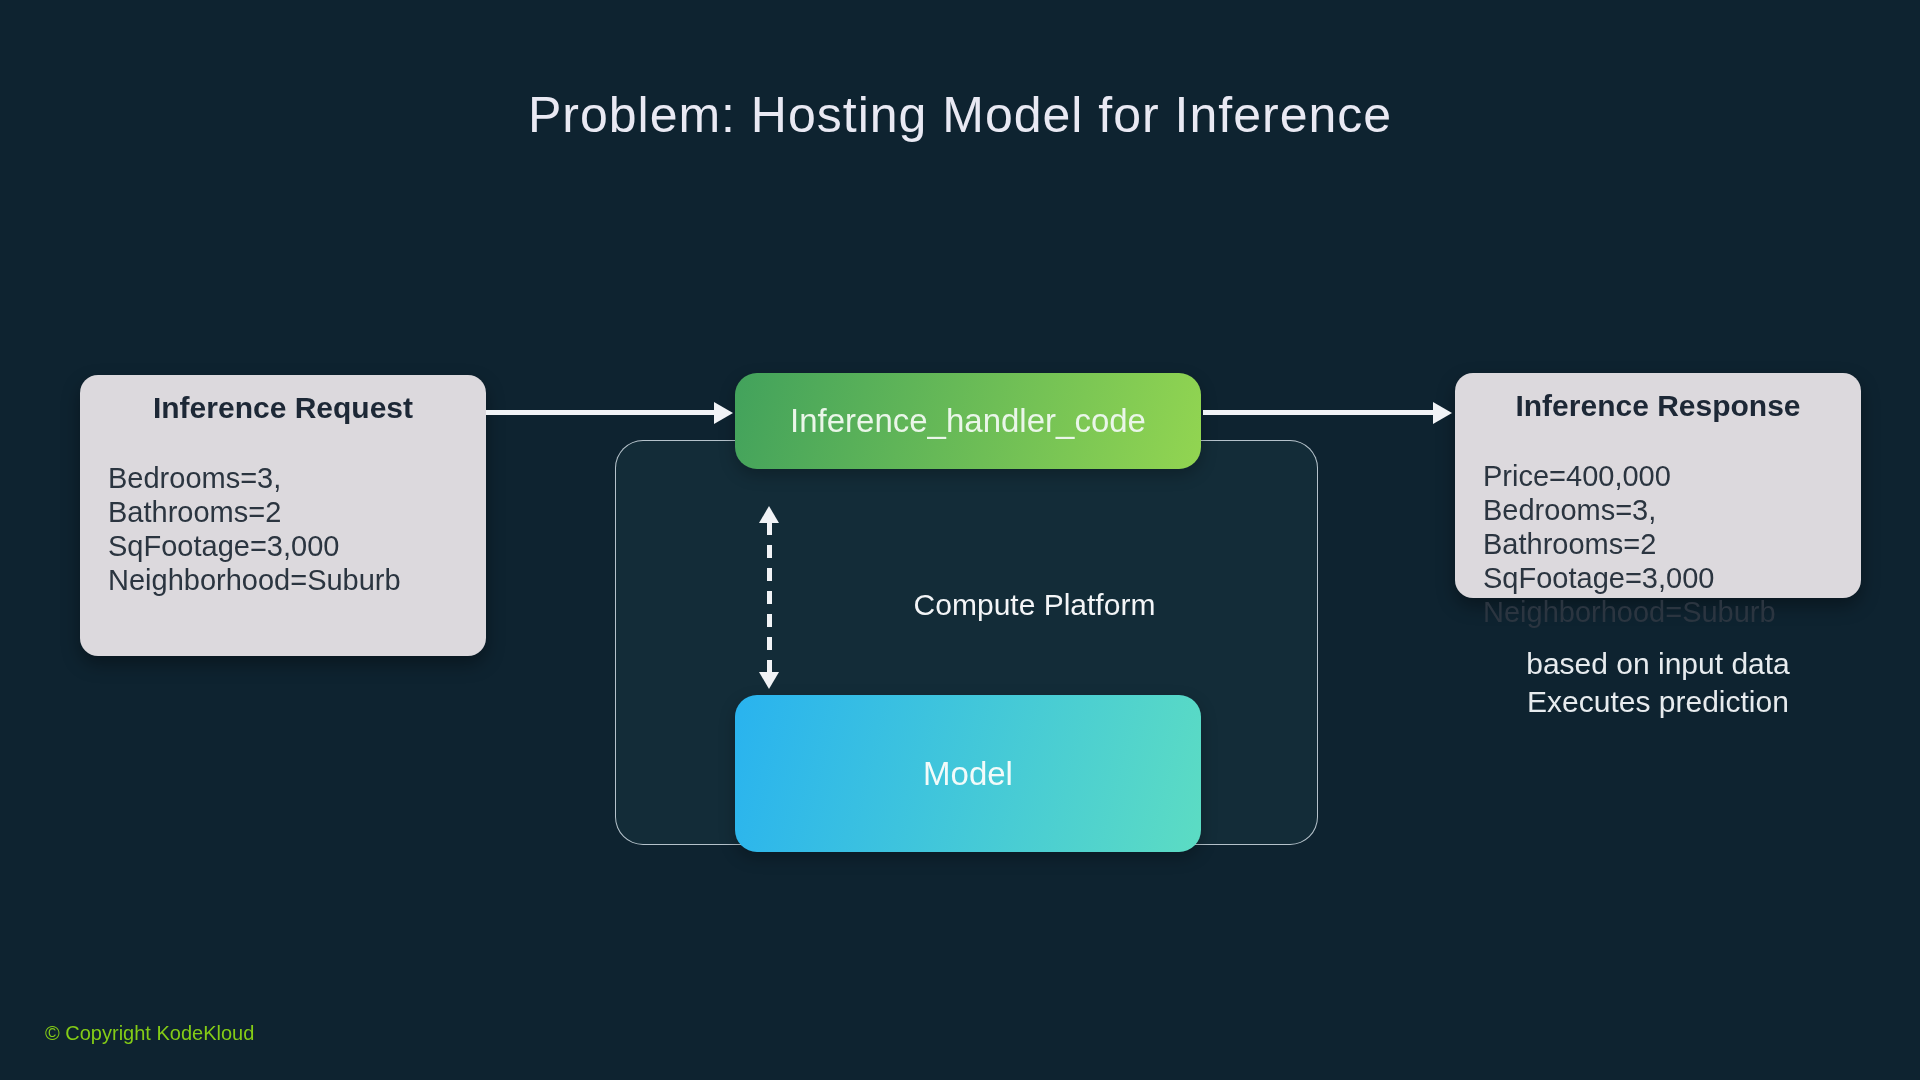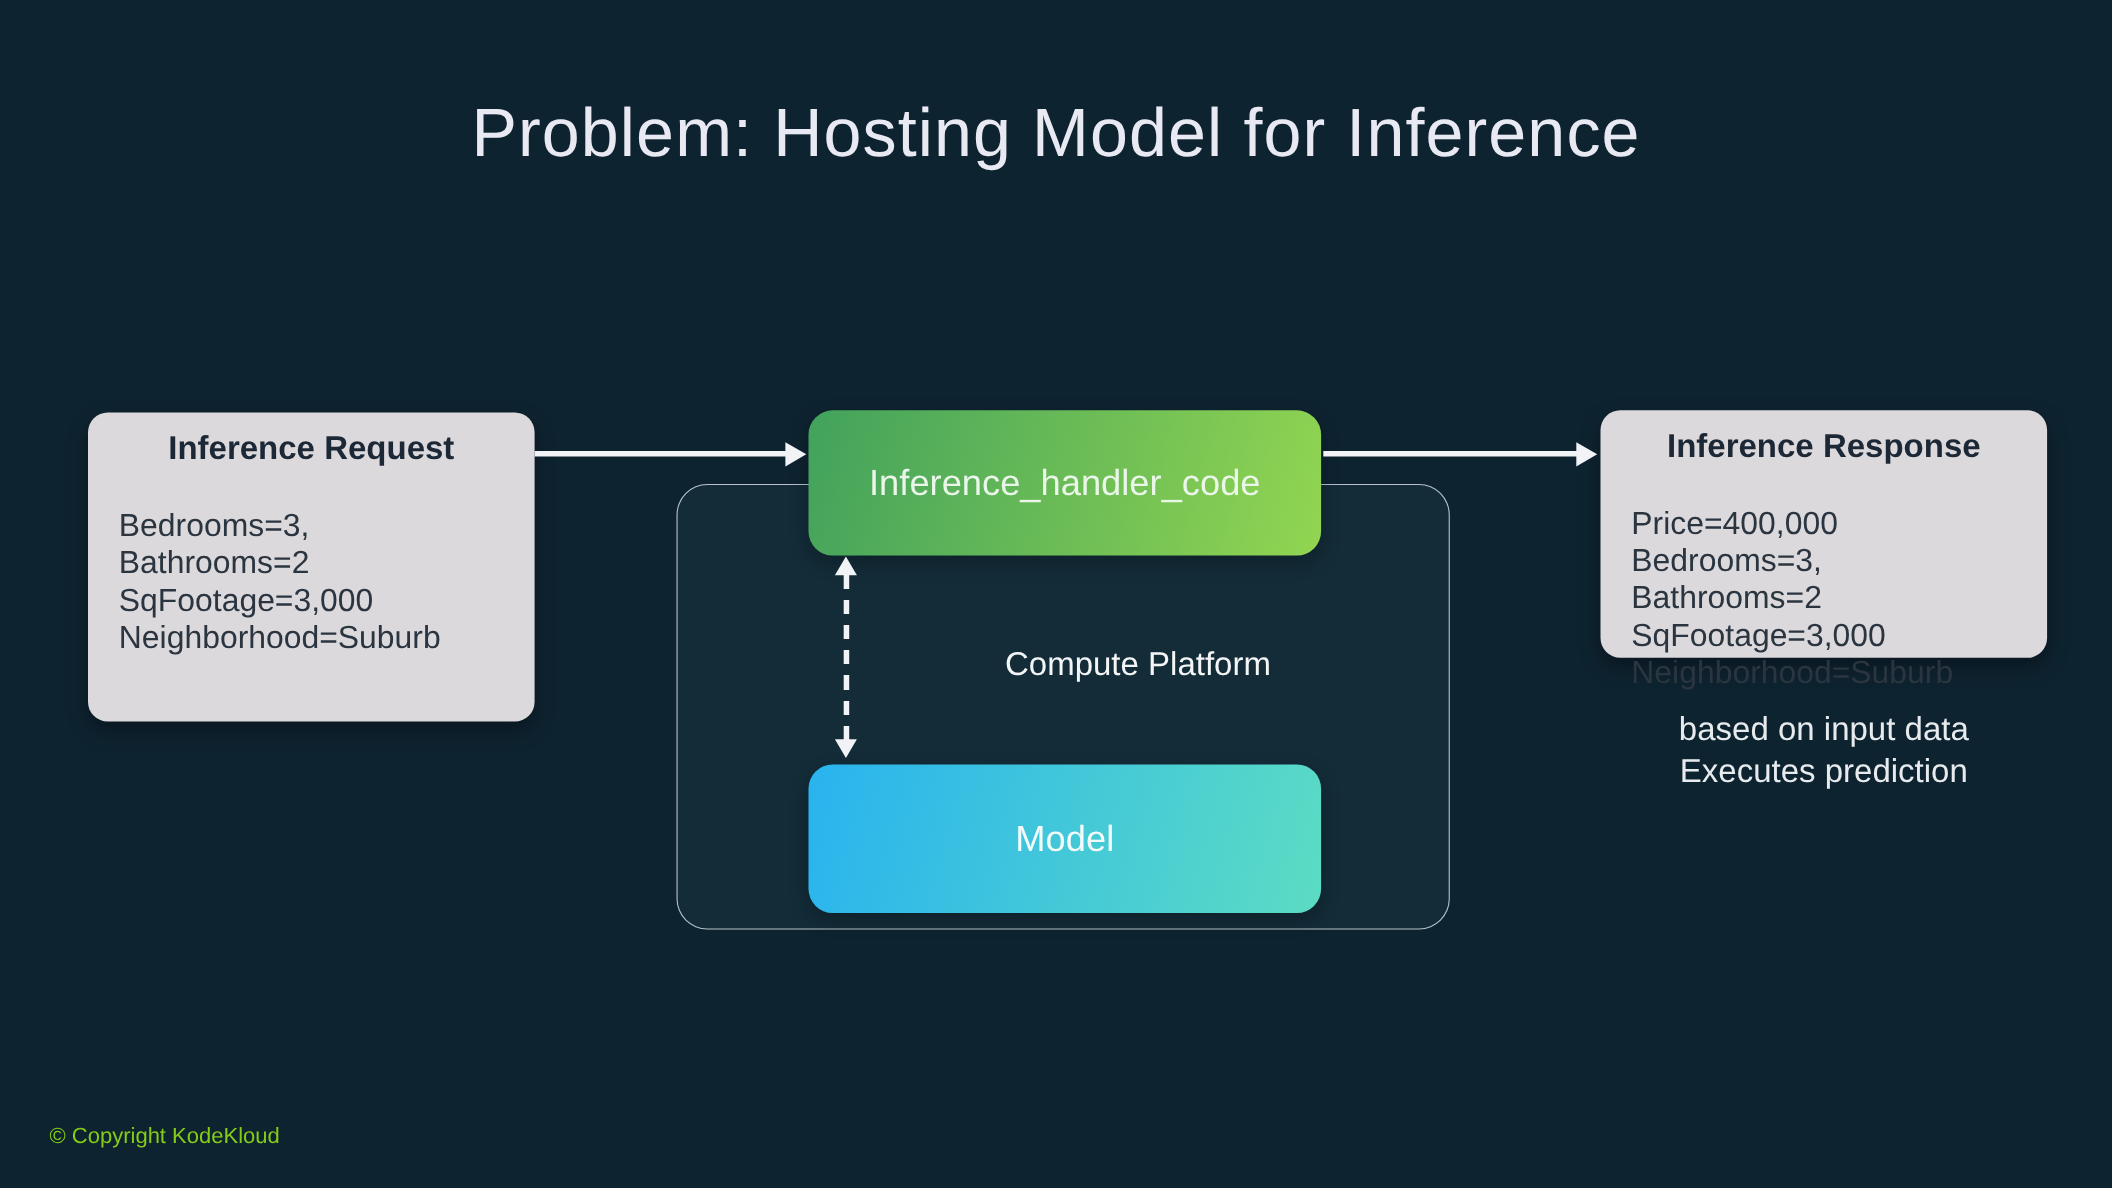--- a/index.html
+++ b/index.html
@@ -9,21 +9,21 @@
     background: #0e2330;
     font-family: "Liberation Sans", sans-serif;
     overflow: hidden;
   }
   .abs { position: absolute; }
 
   
   .slide-title {
     left: 0; right: 0; top: 86px;
     text-align: center;
-    font-size: 62px;
+    font-size: 50px;
     font-weight: 300;
     letter-spacing: 1px;
     color: #e9e9f3;
   }
 
   
   .card {
     width: 406px;
     background: #dcd9dd;
     border-radius: 18px;
@@ -50,27 +50,27 @@
   .gbox {
     width: 466px;
     border-radius: 22px;
     display: flex;
     align-items: center;
     justify-content: center;
     z-index: 2;
     box-shadow: 0 6px 16px rgba(0,0,0,0.25);
   }
   .handler-box {
-    left: 735px; top: 373px; height: 132px;
+    left: 735px; top: 373px; height: 96px;
     background: linear-gradient(105deg, #42a25c 0%, #92d551 100%);
     color: #eaf6e9;
     font-size: 33px;
   }
   .model-box {
-    left: 735px; top: 695px; height: 135px;
+    left: 735px; top: 695px; height: 157px;
     background: linear-gradient(105deg, #29b3ef 0%, #5cdcc3 100%);
     color: #f2fbfa;
     font-size: 33px;
   }
 
   
   .platform {
     left: 615px; top: 440px; width: 703px; height: 405px;
     border: 1.5px solid rgba(222,233,240,0.8);
     border-radius: 28px;

